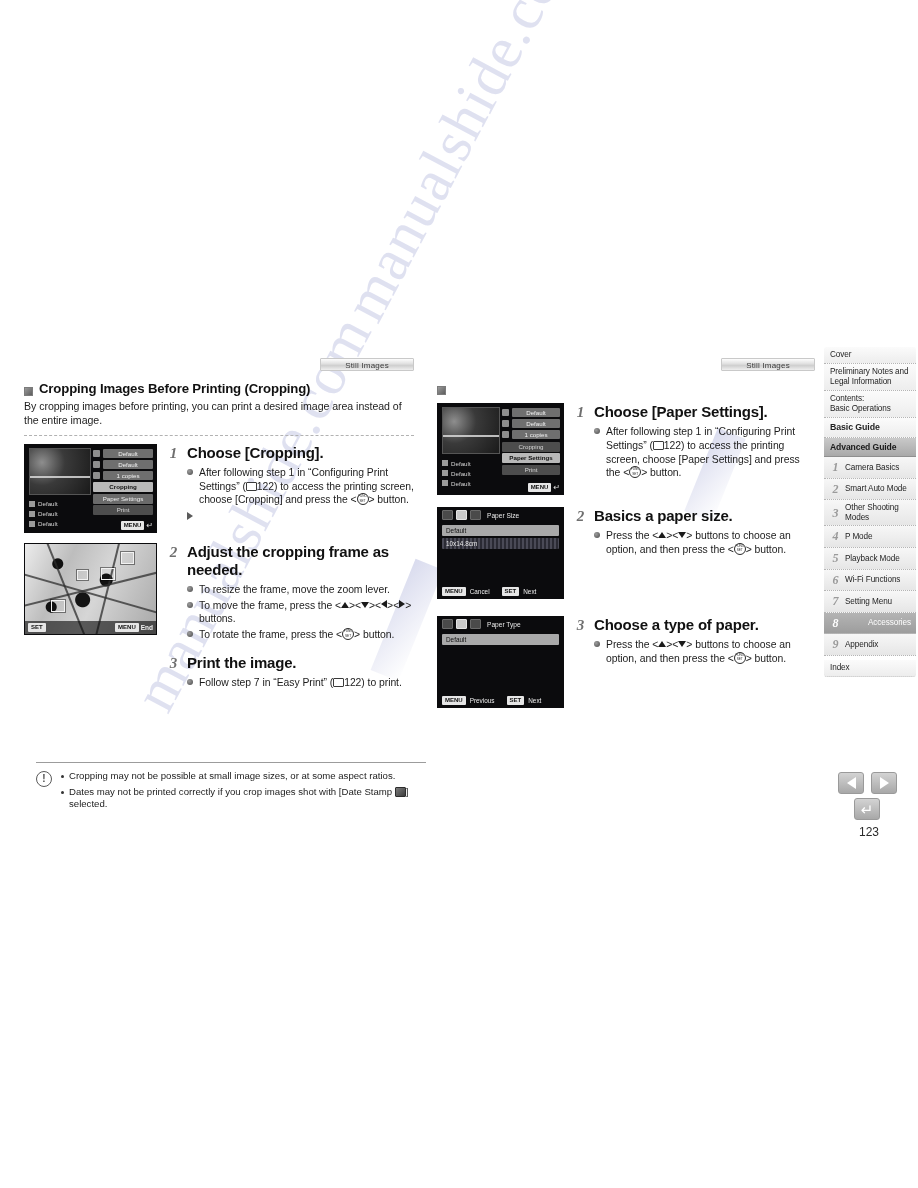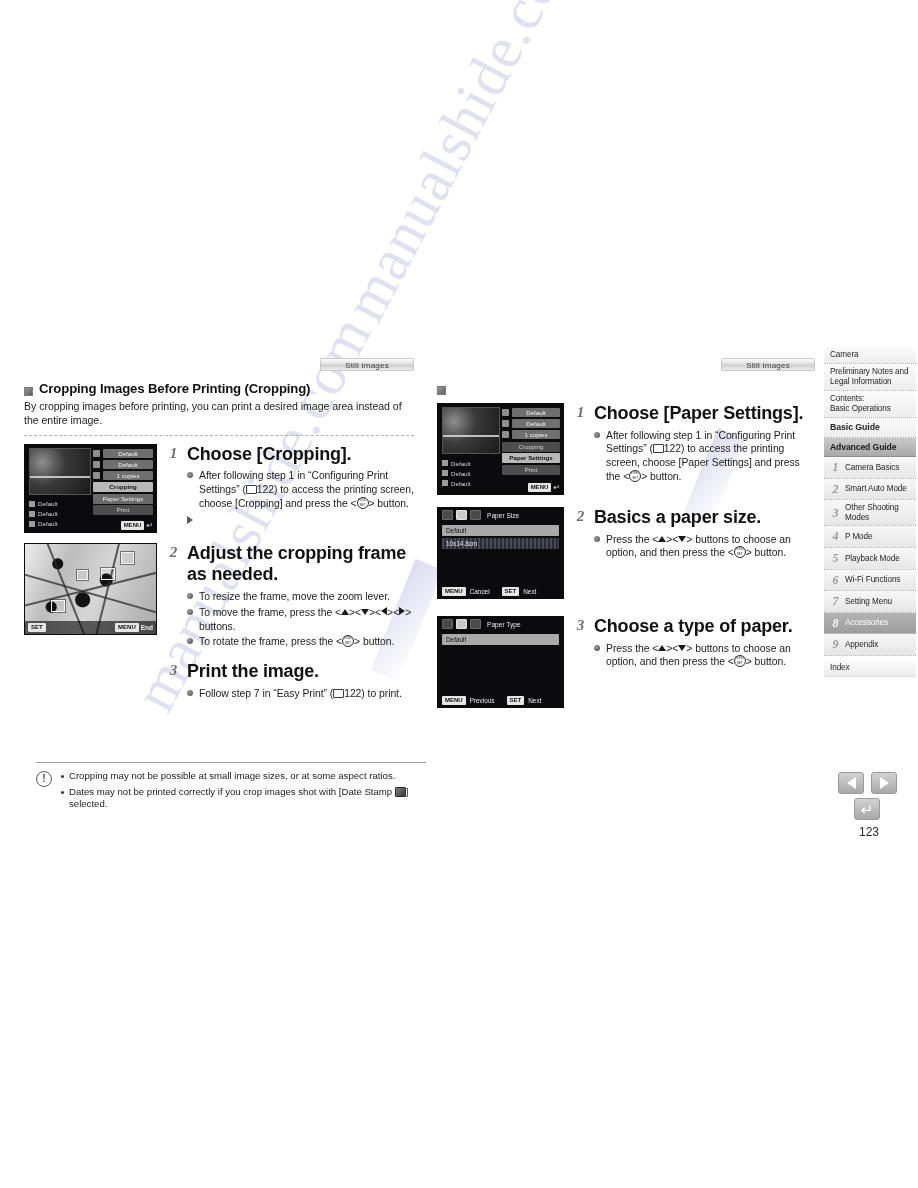--- a/index.html
+++ b/index.html
@@ -89,21 +89,21 @@
   
   .step-block { display: flex; gap: 7px; margin-top: 6px; }
   .step-num {
     font-family: "Liberation Serif", serif;
     font-style: italic; font-weight: bold;
     font-size: 15px; color: #6f6f6f;
     width: 13px; flex: none; text-align: center; line-height: 1.25;
   }
   .step-body { flex: 1; }
   .step-title {
-    font-size: 18px; font-weight: bold; color: #111;
+    font-size: 15px; font-weight: bold; color: #111;
     line-height: 1.2; letter-spacing: -.2px;
   }
   ul.bullets { list-style: none; margin: 4px 0 0 0; padding: 0; }
   ul.bullets li {
     position: relative; padding-left: 12px;
     font-size: 10.4px; line-height: 1.33; color: #1c1c1c;
     margin-bottom: 2px; letter-spacing: -.05px;
   }
   ul.bullets li .mk {
     position: absolute; left: 0; top: 3px;
@@ -303,21 +303,21 @@
     font-weight: bold; font-size: 8.6px; color: #1a1a1a;
     padding-top: 4px; padding-bottom: 4px;
     border-bottom: 1px solid #8f8f8f;
   }
   .sb-item.big { font-size: 8.8px; font-weight: bold; padding-top: 4px; padding-bottom: 4px; }
   .sb-chap {
     display: flex; align-items: center; gap: 4px;
     background: linear-gradient(to bottom,#f7f7f7,#e6e6e6);
   }
   .sb-chap.active { background: linear-gradient(to bottom,#b4b4b4,#9d9d9d); }
-  .sb-chap.active .sb-lab { color: #fff; }
+  .sb-chap.active .sb-lab { color: #fff; text-align: right; }
   .sb-chap.active .sb-num { color: #fff; }
   .sb-num {
     font-family: "Liberation Serif", serif; font-style: italic; font-weight: bold;
     font-size: 12px; color: #9a9a9a; width: 11px; text-align: center; flex: none;
   }
   .sb-lab { flex: 1; font-size: 8.2px; color: #1f1f1f; line-height: 1.15; }
   .sb-gap { height: 4px; }
 
   
   .botnav { position: absolute; left: 838px; top: 772px; width: 76px; }
@@ -590,21 +590,21 @@
           <div class="step-title">Choose a type of paper.</div>
           <ul class="bullets">
             <li><span class="mk"></span><span>Press the &lt;</span><span class="arr arr-up"></span><span>&gt;&lt;</span><span class="arr arr-down"></span><span>&gt; buttons to choose an option, and then press the &lt;</span><span class="func-ico"></span><span>&gt; button.</span></li>
           </ul>
         </div>
       </div>
     </div>
   </div>
 
   <div class="sidebar">
-    <div class="sb-item top">Camera</div>
+    <div class="sb-item top">Cover</div>
     <div class="sb-item two">Preliminary Notes and Legal Information</div>
     <div class="sb-item two" style="white-space:pre-line;">Contents:
 Basic Operations</div>
     <div class="sb-item big">Basic Guide</div>
     <div class="sb-item section">Advanced Guide</div>
 
     <div class="sb-item sb-chap">
       <span class="sb-num">1</span>
       <span class="sb-lab">Camera Basics</span>
     </div>

